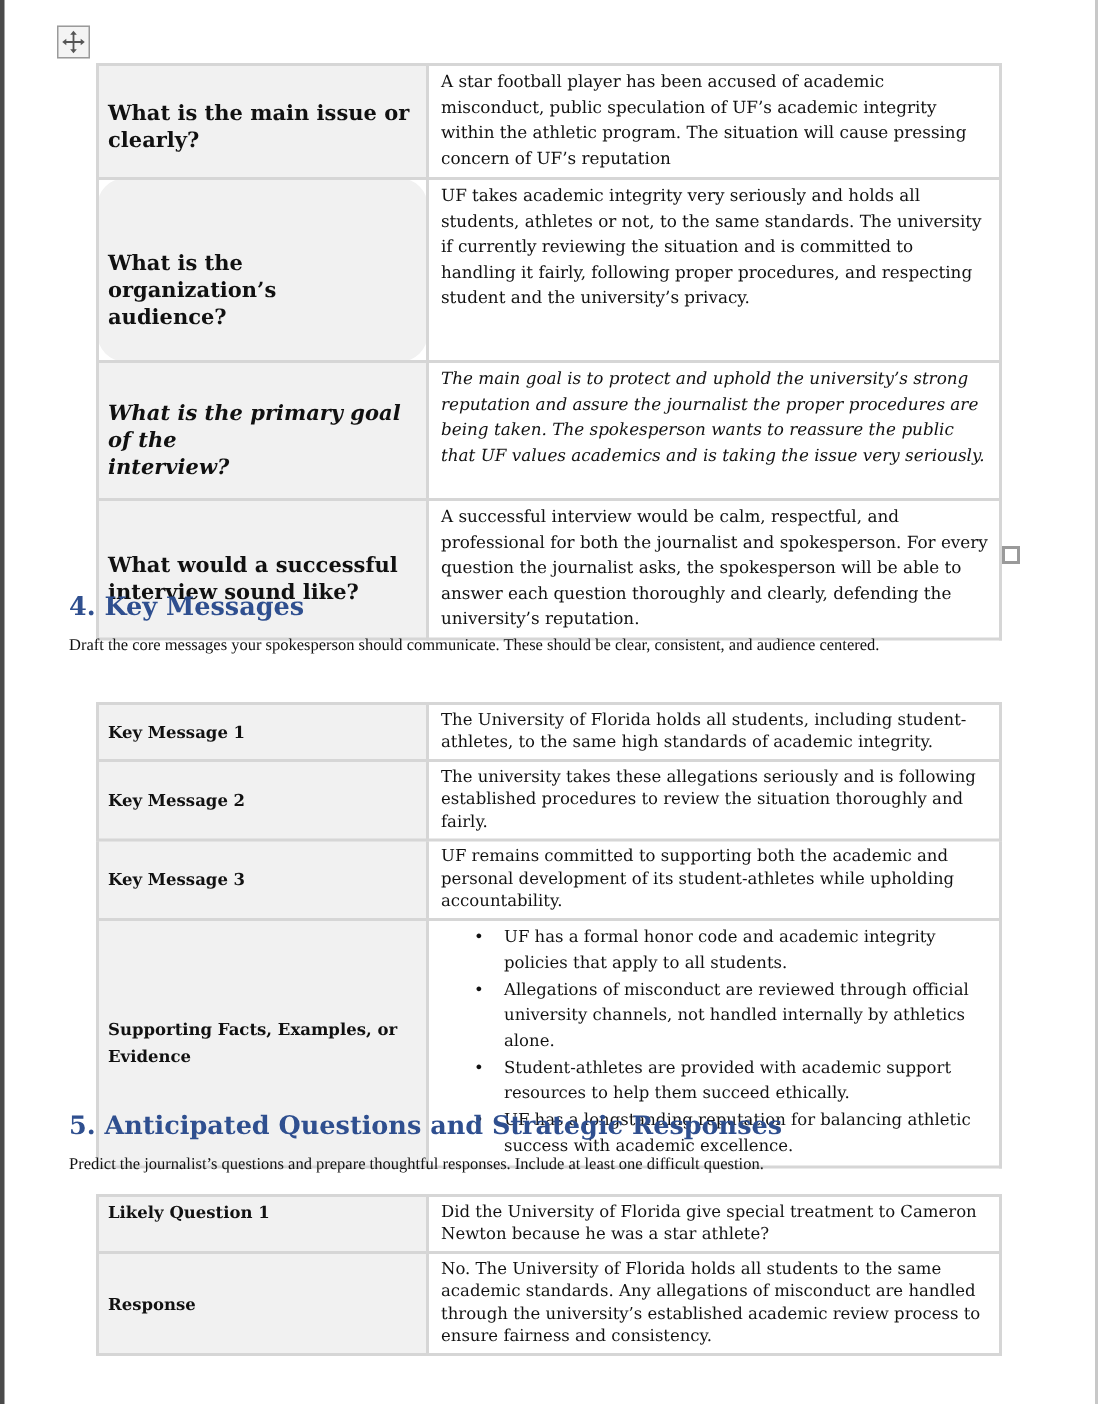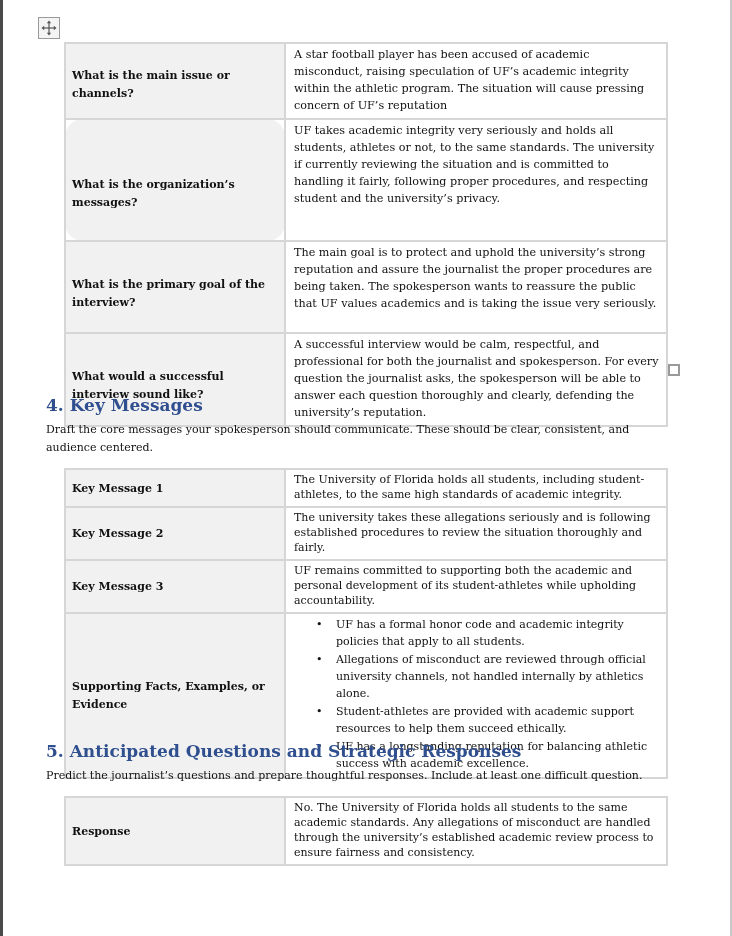--- a/index.html
+++ b/index.html
@@ -30,34 +30,34 @@
       font-size: 11.2px; line-height: 17px;
     }
     table.doc td.lbl {
       width: 206px; background: #f1f1f1; font-weight: bold; vertical-align: middle;
       padding: 0 6px; color: #111;
     }
     table.doc td.val { padding: 2px 6px 4px 8px; background: #fff; }
     .t1 { top: 42px; }
     .t1 tr.r1 td { height: 60px; }
     .t1 tr.r2 td { height: 92px; }
-    .t1 tr.r3 td { height: 76px; }
+    .t1 tr.r3 td { height: 76px; font-style: italic; }
     .t1 tr.r4 td { height: 74px; }
     .t1 td.lbl { vertical-align: top; }
     .t1 tr.r1 td.lbl { padding-top: 8px; }
     .t1 tr.r2 td.lbl { padding-top: 28px; border-radius: 18px; }
     .t1 tr.r3 td.lbl { padding-top: 14px; }
     .t1 tr.r4 td.lbl { padding-top: 12px; }
-    .t1 td.lbl span { display: block; line-height: 18px; font-size: 11px; }
+    .t1 td.lbl span { display: block; line-height: 18px; font-size: 14px; }
     .t1 td.val { line-height: 17px; }
 
     .h-section {
       position: absolute; left: 46px; font-size: 17px; font-weight: bold; color: #2f4f8f;
     }
-    .para { position: absolute; left: 46px; width: 620px; font-size: 11px; line-height: 18px; color: #111; }
+    .para { position: absolute; left: 46px; width: 620px; font-size: 11px; line-height: 18px; color: #111; font-family: Liberation Serif, serif; }
 
     .t2 { top: 468px; }
     .t2 tr.km td { height: 26px; }
     .t2 td.val { padding: 0 6px 0 8px; line-height: 15px; font-size: 11px; overflow: hidden; margin-left: 43px; }
     .t2 td.lbl { vertical-align: top; padding-top: 2px; font-size: 11px; }
     .t2 tr.sup td { height: 146px; }
     .t2 tr.sup td.lbl { vertical-align: middle; line-height: 18px; }
     ul.facts { margin: 0; padding: 0 0 0 42px; list-style: none; }
     ul.facts li { position: relative; font-size: 11px; line-height: 17px; margin: 0 0 1px 0; }
     ul.facts li::before { content: "\2022"; position: absolute; left: -20px; top: 0; }
@@ -88,28 +88,28 @@
       <polygon points="15.5,8 12.8,5.8 12.8,10.2"></polygon>
     </g>
   </svg>
 </div>
 
 <table class="doc t1">
   <tbody>
       <tr class="r1">
     <td class="lbl">
       <span>What is the main issue or</span>
-      <span>channels?</span>
+      <span>clearly?</span>
     </td>
-    <td class="val">A star football player has been accused of academic misconduct, raising speculation of UF’s academic integrity within the athletic program. The situation will cause pressing concern of UF’s reputation</td>
+    <td class="val">A star football player has been accused of academic misconduct, public speculation of UF’s academic integrity within the athletic program. The situation will cause pressing concern of UF’s reputation</td>
   </tr>
   <tr class="r2">
     <td class="lbl">
       <span>What is the organization’s</span>
-      <span>messages?</span>
+      <span>audience?</span>
     </td>
     <td class="val">UF takes academic integrity very seriously and holds all students, athletes or not, to the same standards. The university if currently reviewing the situation and is committed to handling it fairly, following proper procedures, and respecting student and the university’s privacy.</td>
   </tr>
   <tr class="r3">
     <td class="lbl">
       <span>What is the primary goal of the</span>
       <span>interview?</span>
     </td>
     <td class="val">The main goal is to protect and uphold the university’s strong reputation and assure the journalist the proper procedures are being taken. The spokesperson wants to reassure the public that UF values academics and is taking the issue very seriously.</td>
   </tr>
@@ -157,18 +157,22 @@
     </td>
   </tr>
 </tbody>
   </table>
 
 <div class="h-section" style="top:741px;">5. Anticipated Questions and Strategic Responses</div>
 <div class="para" style="top:767px;">Predict the journalist’s questions and prepare thoughtful responses. Include at least one difficult question.</div>
 
 <table class="doc t3">
   <tbody>
+      <tr class="q">
+    <td class="lbl">Likely Question 1</td>
+    <td class="val">Did the University of Florida give special treatment to Cameron Newton because he was a star athlete?</td>
+  </tr>
   <tr class="resp">
     <td class="lbl">Response</td>
     <td class="val">No. The University of Florida holds all students to the same academic standards. Any allegations of misconduct are handled through the university’s established academic review process to ensure fairness and consistency.</td>
   </tr>
 </tbody>
   </table>
 
 </body></html>

